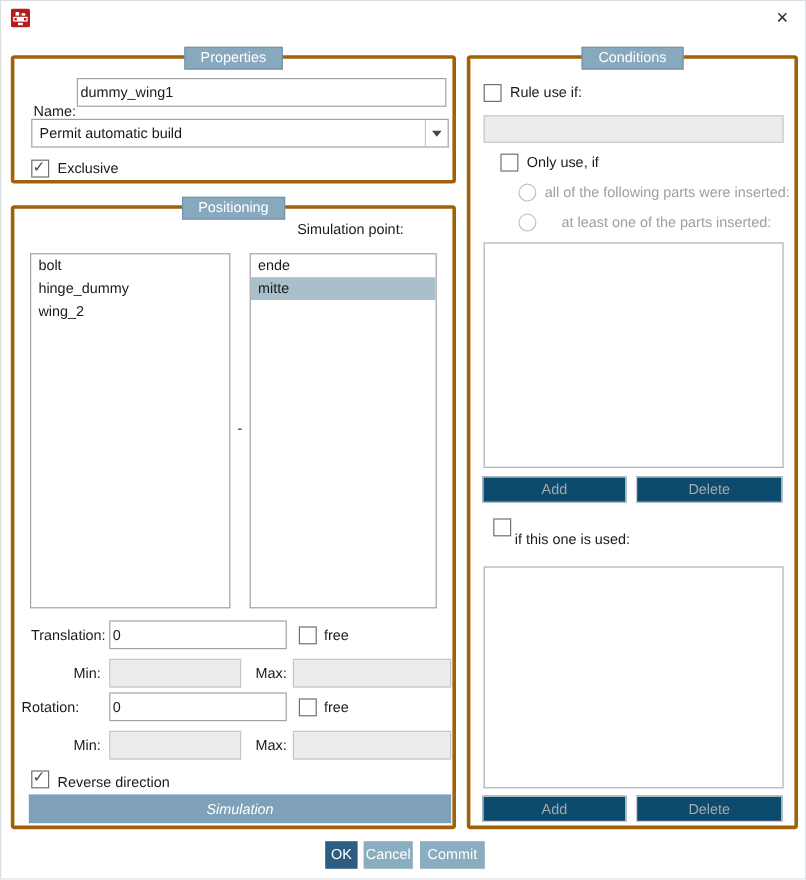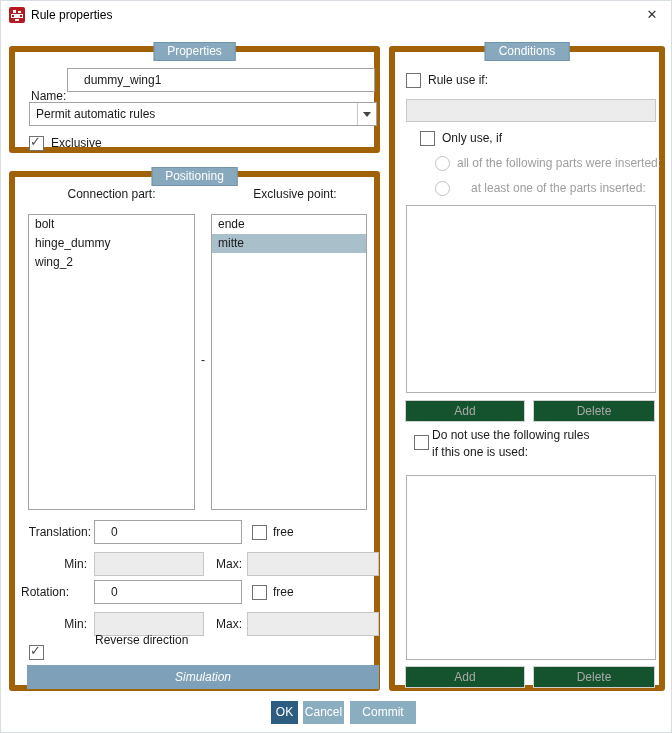--- a/index.html
+++ b/index.html
@@ -8,43 +8,43 @@
     font-family:"Liberation Sans", sans-serif;font-size:12px;color:#1a1a1a;
     box-sizing:border-box;border:1px solid #d9dee2;overflow:hidden;
   }
   
   .titlebar{position:absolute;left:0;top:0;right:0;height:28px;background:#fff;}
   .app-icon{position:absolute;left:8px;top:6px;width:16px;height:16px;}
   .title-text{position:absolute;left:30px;top:0;line-height:28px;color:#000;}
   .close-btn{position:absolute;right:0;top:0;width:38px;height:28px;text-align:center;
     line-height:28px;font-size:13px;color:#333;cursor:default;}
   
-  .group{position:absolute;border:6px solid #a16207;border-radius:3px;background:#fff;box-sizing:border-box;}
+  .group{position:absolute;border:3px solid #a16207;border-radius:3px;background:#fff;box-sizing:border-box;}
   .group-header{position:absolute;top:-10px;left:50%;transform:translateX(-50%);
     background:#87a8bd;border:1px solid #7094aa;color:#fff;padding:1px 13px 2px 13px;
     white-space:nowrap;}
   
   .lbl{position:absolute;height:24px;line-height:24px;white-space:nowrap;}
   .txt{position:absolute;box-sizing:border-box;height:24px;border:1px solid #a3a3a3;
     background:#fff;font-family:"Liberation Sans",sans-serif;font-size:12px;color:#1a1a1a;
-    padding:0 16px;outline:none;}
+    padding:0 2px;outline:none;}
   .txt.disabled{background:#ececec;border-color:#c7c7c7;}
   .combo{position:absolute;box-sizing:border-box;height:24px;border:1px solid #a3a3a3;background:#fff;}
   .combo-text{position:absolute;left:6px;top:0;right:20px;line-height:22px;white-space:nowrap;overflow:hidden;}
   .combo-arrow{position:absolute;right:0;top:0;width:18px;height:100%;border-left:1px solid #c9c9c9;}
   .combo-arrow::after{content:"";position:absolute;left:5px;top:9px;border-left:4px solid transparent;
     border-right:4px solid transparent;border-top:5px solid #444;}
   .cb{position:absolute;width:13px;height:13px;border:1px solid #707070;background:#fff;box-sizing:content-box;}
   .cb .mark{position:absolute;left:0px;top:-3px;font-size:13px;color:#4d4d4d;}
   .radio{position:absolute;width:13px;height:13px;border:1px solid #c2c2c2;border-radius:50%;background:#fff;}
   .gray{color:#9e9e9e;}
   .listbox{position:absolute;border:1px solid #a3a3a3;background:#fff;box-sizing:border-box;overflow:hidden;}
   .list-item{height:19px;line-height:19px;padding-left:6px;white-space:nowrap;}
   .list-item.selected{background:#a9bfca;}
-  .btn-disabled{position:absolute;box-sizing:border-box;background:#14532d;border:1px solid #d0d0d0;
+  .btn-disabled{position:absolute;box-sizing:border-box;background:#0c4a6e;border:1px solid #d0d0d0;
     color:#a8a8a8;text-align:center;line-height:20px;}
   .btn-steel{position:absolute;box-sizing:border-box;background:#7ea1b9;color:#fff;
     text-align:center;line-height:24px;border:none;}
   .footer-btn{position:absolute;height:23px;box-sizing:border-box;color:#fff;text-align:center;
     line-height:23px;}
   .ok{background:#2d5d80;}
   .lite{background:#8badc0;}
   .col-label{position:absolute;text-align:center;white-space:nowrap;}
   .two-line{position:absolute;line-height:17px;white-space:nowrap;}
 </style>
@@ -58,46 +58,44 @@
       <svg width="16" height="16" viewBox="0 0 16 16">
         <rect width="16" height="16" rx="2" fill="#b6191e"></rect>
         <rect x="2" y="7" width="12" height="4" fill="#ffffff"></rect>
         <rect x="3" y="8" width="2" height="2" fill="#b6191e"></rect>
         <rect x="11" y="8" width="2" height="2" fill="#b6191e"></rect>
         <rect x="4" y="3" width="3" height="3" fill="#ffffff"></rect>
         <rect x="9" y="4" width="3" height="2" fill="#ffffff"></rect>
         <rect x="6" y="12" width="4" height="2" fill="#ffffff"></rect>
       </svg>
     </span>
-    <span class="title-text">Rule properties</span>
     <span class="close-btn">✕</span>
   </div>
 
   <div class="group" style="left:8px;top:45px;width:371px;height:107px;">
     <span class="group-header">Properties</span>
 
     <span class="lbl" style="left:16px;top:32px;">Name:</span>
     <input class="txt" style="left: 52px; top: 16px; width: 308px;" type="text" value="dummy_wing1">
 
     <div class="combo" style="left:14px;top:50px;width:348px;">
-      <span class="combo-text">Permit automatic rules</span>
+      <span class="combo-text">Permit automatic build</span>
       <span class="combo-arrow"></span>
     </div>
 
     <span class="cb" style="left:14px;top:84px;">
       <span class="mark">✓</span>
     </span>
     <span class="lbl" style="left:36px;top:79px;">Exclusive</span>
   </div>
 
   <div class="group" style="left:8px;top:170px;width:371px;height:520px;">
     <span class="group-header">Positioning</span>
 
-    <span class="col-label" style="left:13px;top:10px;width:167px;">Connection part:</span>
-    <span class="col-label" style="left:196px;top:10px;width:168px;">Exclusive point:</span>
+    <span class="col-label" style="left:196px;top:10px;width:168px;">Simulation point:</span>
 
     <div class="listbox" style="left:13px;top:37px;width:167px;height:296px;">
         <div class="list-item">bolt</div>
         <div class="list-item">hinge_dummy</div>
         <div class="list-item">wing_2</div>
       </div>
 
     <span class="col-label" style="left:180px;top:176px;width:16px;">-</span>
 
     <div class="listbox" style="left:196px;top:37px;width:156px;height:296px;">
@@ -121,21 +119,21 @@
     <span class="lbl" style="left:258px;top:403px;">free</span>
 
     <span class="lbl" style="left:30px;top:435px;width:42px;text-align:right;">Min:</span>
     <input class="txt disabled" style="left: 79px; top: 435px; width: 110px;" type="text" value="">
     <span class="lbl" style="left:185px;top:435px;width:42px;text-align:right;">Max:</span>
     <input class="txt disabled" style="left: 232px; top: 435px; width: 132px;" type="text" value="">
 
     <span class="cb" style="left:14px;top:468px;">
       <span class="mark">✓</span>
     </span>
-    <span class="lbl" style="left:36px;top:451px;margin-left:44px;">Reverse direction</span>
+    <span class="lbl" style="left:36px;top:466px;">Reverse direction</span>
 
     <div class="btn-steel" style="left:12px;top:488px;width:352px;height:24px;font-style:italic;">Simulation</div>
   </div>
 
   <div class="group" style="left:388px;top:45px;width:276px;height:645px;">
     <span class="group-header">Conditions</span>
 
     <span class="cb" style="left:11px;top:21px;"></span>
     <span class="lbl" style="left:33px;top:16px;">Rule use if:</span>
 
@@ -150,27 +148,27 @@
     <span class="radio" style="left:40px;top:129px;"></span>
     <span class="lbl gray" style="left:76px;top:124px;">at least one of the parts inserted:</span>
 
     <div class="listbox" style="left:11px;top:153px;width:250px;height:188px;border-color:#b0b0b0;"></div>
 
     <div class="btn-disabled" style="left:10px;top:348px;width:120px;height:22px;">Add</div>
     <div class="btn-disabled" style="left:138px;top:348px;width:122px;height:22px;">Delete</div>
 
     <span class="cb" style="left:19px;top:383px;"></span>
     <span class="two-line" style="left:37px;top:375px;">
-      <span>Do not use the following rules</span><br>
+      <br>
       <span>if this one is used:</span>
     </span>
 
     <div class="listbox" style="left:11px;top:423px;width:250px;height:185px;border-color:#b0b0b0;"></div>
 
     <div class="btn-disabled" style="left:10px;top:614px;width:120px;height:22px;">Add</div>
     <div class="btn-disabled" style="left:138px;top:614px;width:122px;height:22px;">Delete</div>
   </div>
 
   <div class="footer-btn ok" style="left:270px;top:700px;width:27px;">OK</div>
   <div class="footer-btn lite" style="left:302px;top:700px;width:41px;">Cancel</div>
-  <div class="footer-btn lite" style="left:349px;top:700px;width:66px;">Commit</div>
+  <div class="footer-btn lite" style="left:349px;top:700px;width:54px;">Commit</div>
 
 </div>
 
 </body></html>

